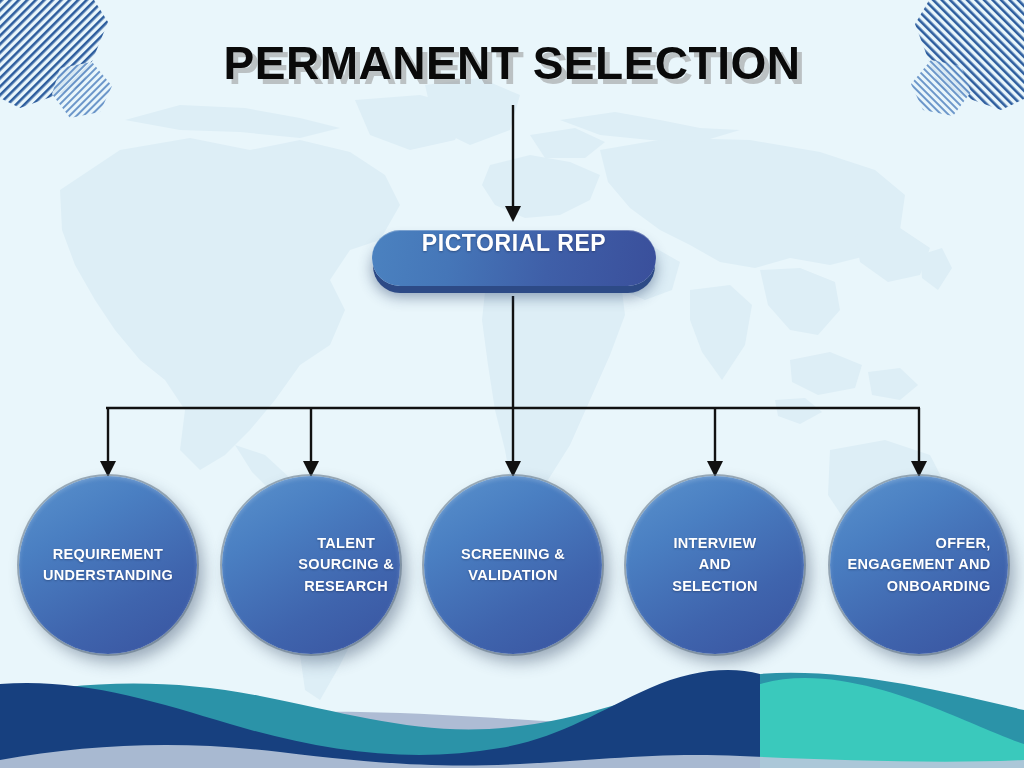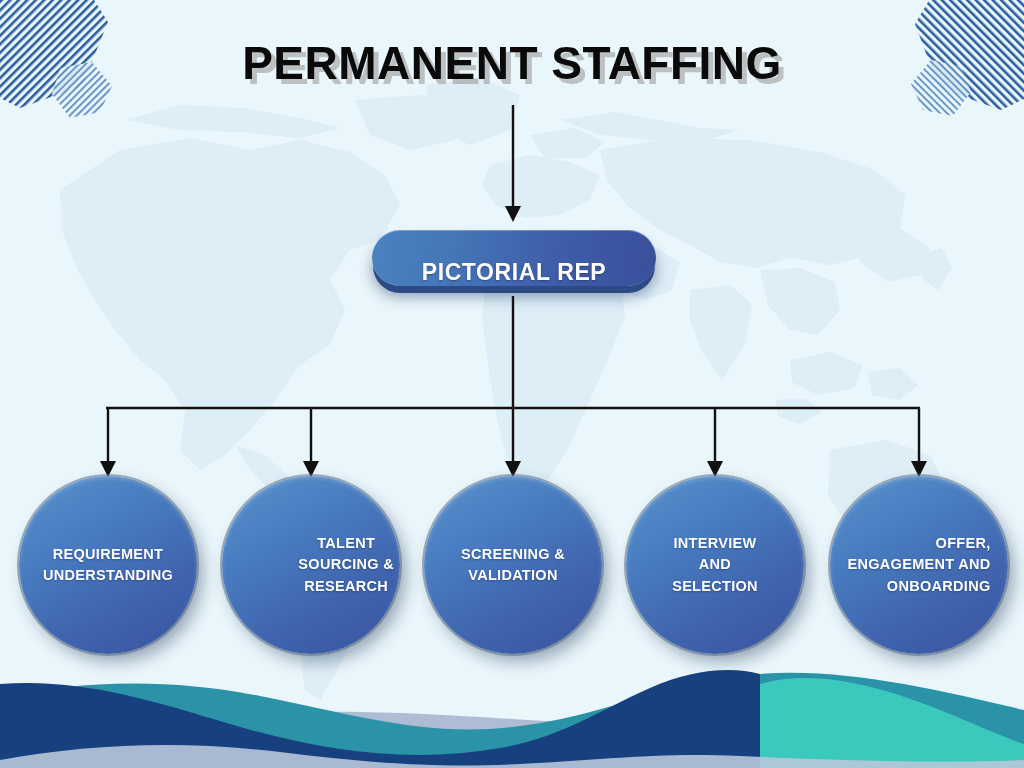--- a/index.html
+++ b/index.html
@@ -64,21 +64,21 @@
     top: 230px;
     width: 284px;
     height: 56px;
     border-radius: 30px;
     background: linear-gradient(100deg, #4b82c0 0%, #4576b8 28%, #3f5fa8 62%, #3a4f9b 100%);
     box-shadow:
       0 8px 0 -1px #2d4a86,
       0 11px 14px rgba(30,55,100,0.45),
       inset 0 1px 0 rgba(255,255,255,0.28);
     display: flex;
-    align-items: flex-end;
+    align-items: flex-start;
     justify-content: center;
   }
   .pill-label {
     color: #ffffff;
     font-size: 23px;
     font-weight: bold;
     letter-spacing: 0.6px;
     text-shadow: 0 1px 2px rgba(20,35,70,0.45);
   }
 
@@ -195,21 +195,21 @@
         <pattern id="stripeD" patternUnits="userSpaceOnUse" width="5" height="5" patternTransform="rotate(-45)">
           <rect width="5" height="5" fill="#e9f6fb"></rect>
           <rect width="2" height="5" fill="#5e8cc4"></rect>
         </pattern>
       </defs>
       <path d="M175 -30 L58 -30 L26 24 L50 88 L112 110 L175 80 Z" fill="url(#stripeC)"></path>
       <path d="M72 66 L42 60 L22 84 L34 110 L64 116 L82 92 Z" fill="url(#stripeD)" opacity="0.9"></path>
     </svg>
   </div>
 
-  <div class="title">PERMANENT STAFFING</div>
+  <div class="title">PERMANENT SELECTION</div>
 
   <svg class="connectors" viewBox="0 0 1024 768">
     <g stroke="#111111" stroke-width="2.4" fill="none">
 
       <line x1="513" y1="105" x2="513" y2="212"></line>
 
       <line x1="513" y1="296" x2="513" y2="408"></line>
 
       <line x1="106" y1="408" x2="920" y2="408"></line>
 

